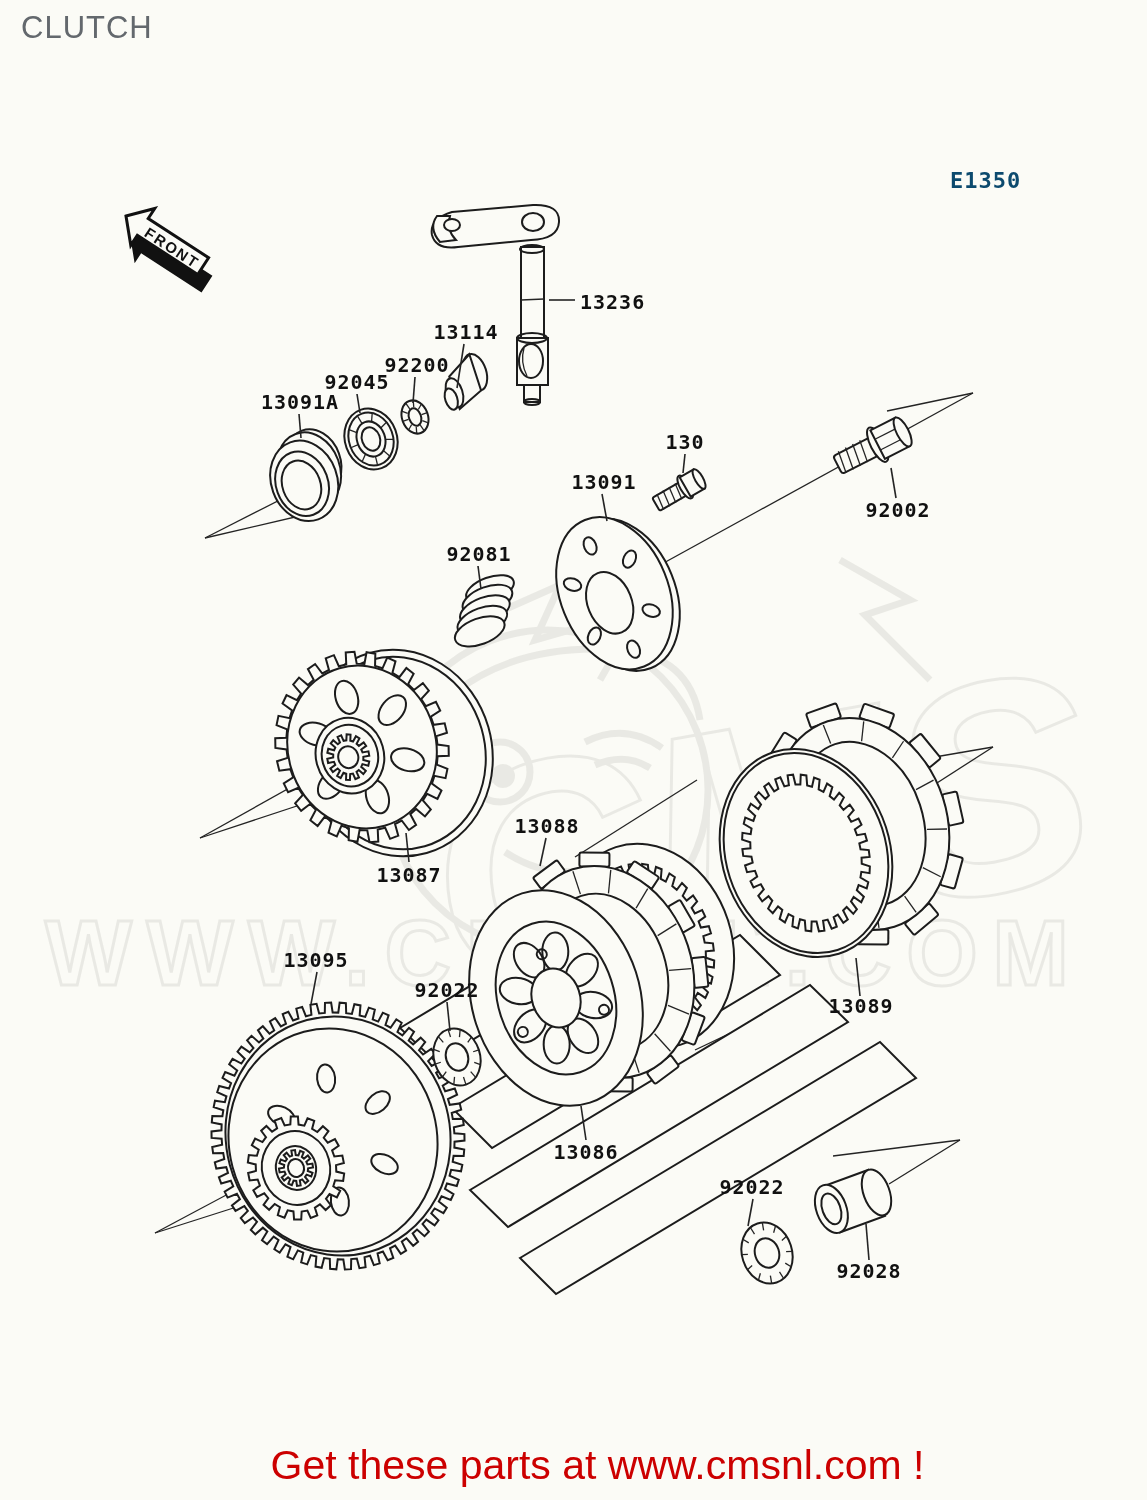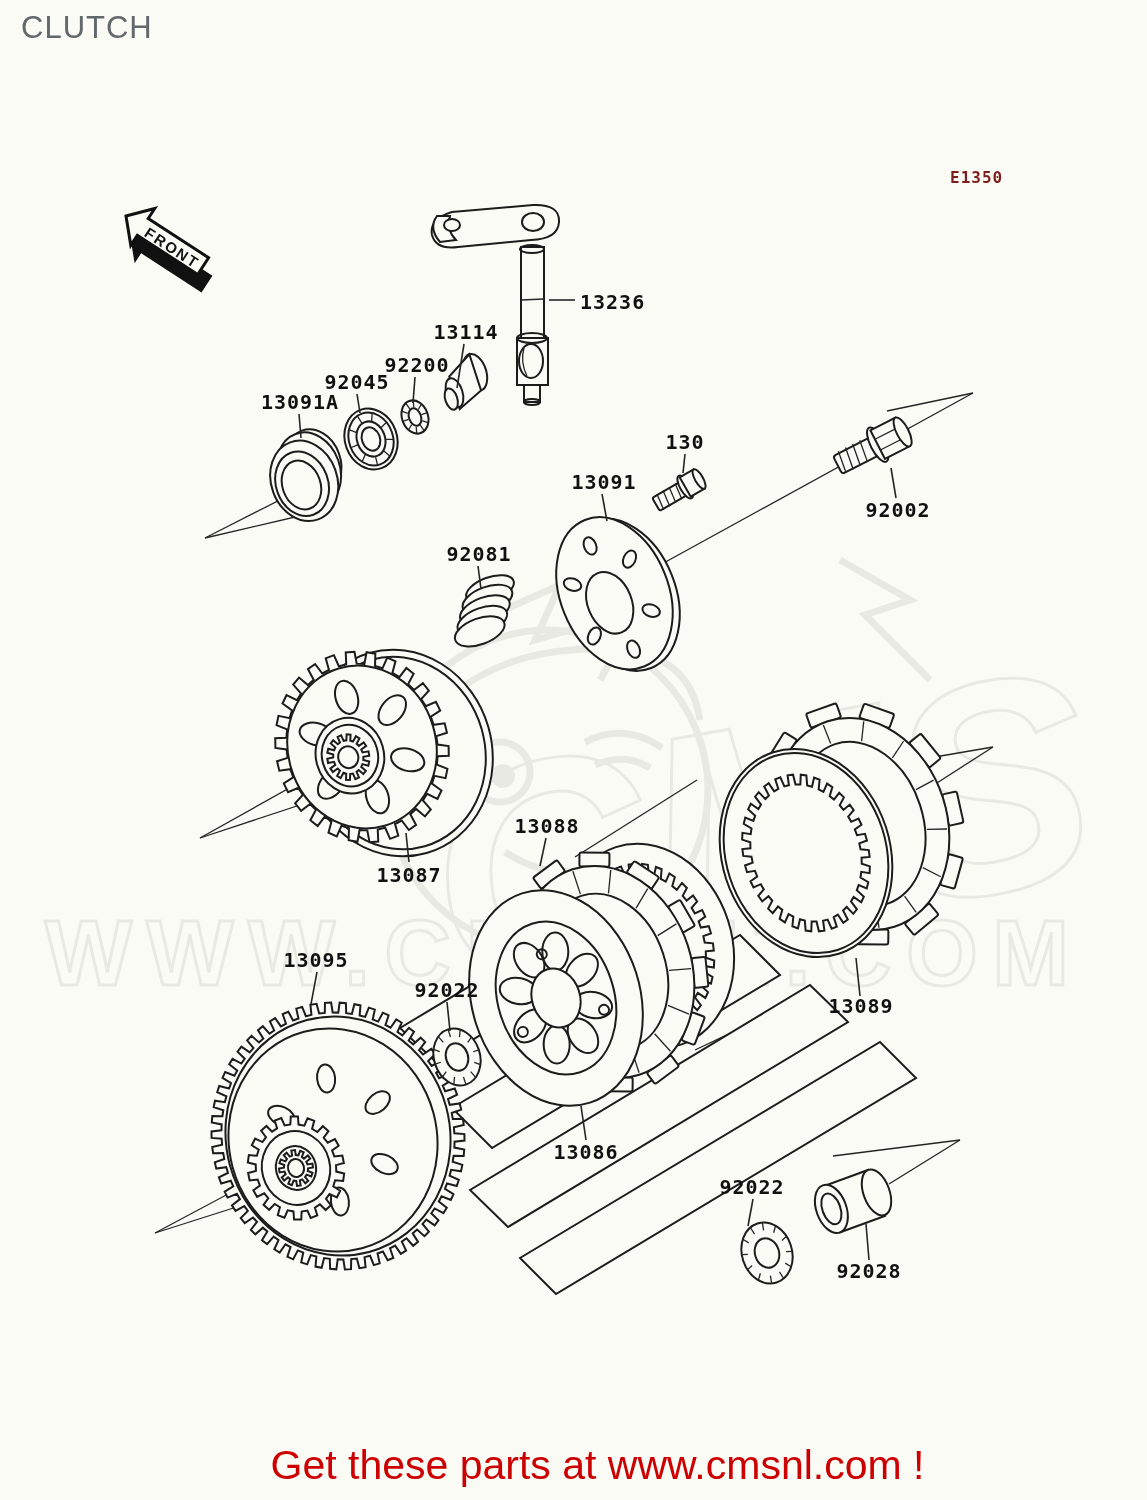--- a/index.html
+++ b/index.html
@@ -1,21 +1,21 @@
 <!DOCTYPE html>
 <html><head>
 <meta charset="utf-8">
 <style>
   html,body{margin:0;padding:0;background:#fbfbf6;}
   #stage{position:relative;width:1147px;height:1500px;background:#fbfbf6;overflow:hidden;
          font-family:"Liberation Sans",sans-serif;}
   #page-title{position:absolute;left:21px;top:10px;font-size:31px;color:#63686d;
               letter-spacing:1px;}
   #ecode{position:absolute;left:950px;top:168px;font-family:"DejaVu Sans Mono",monospace;
-         font-weight:bold;font-size:16px;color:#7f1d1d;letter-spacing:1px;}
+         font-weight:bold;font-size:22px;color:#0c4a6e;letter-spacing:1px;}
   #promo{position:absolute;left:0;top:1442px;width:1147px;text-align:center;
          font-size:41px;color:#cc0000;white-space:nowrap;padding-left:24px;}
   svg{position:absolute;left:0;top:0;}
   .ink{stroke:#1c1c1c;fill:none;stroke-width:2;}
   .inkf{stroke:#1c1c1c;fill:#fbfbf6;stroke-width:2;}
   .thin{stroke:#242424;fill:none;stroke-width:1.3;}
   .leader{stroke:#242424;fill:none;stroke-width:1.6;}
   .plbl{font-family:"DejaVu Sans Mono",monospace;font-weight:bold;font-size:20px;
         fill:#111;letter-spacing:1px;}
   .wm{stroke:#dcdcd6;fill:none;stroke-width:7;}

